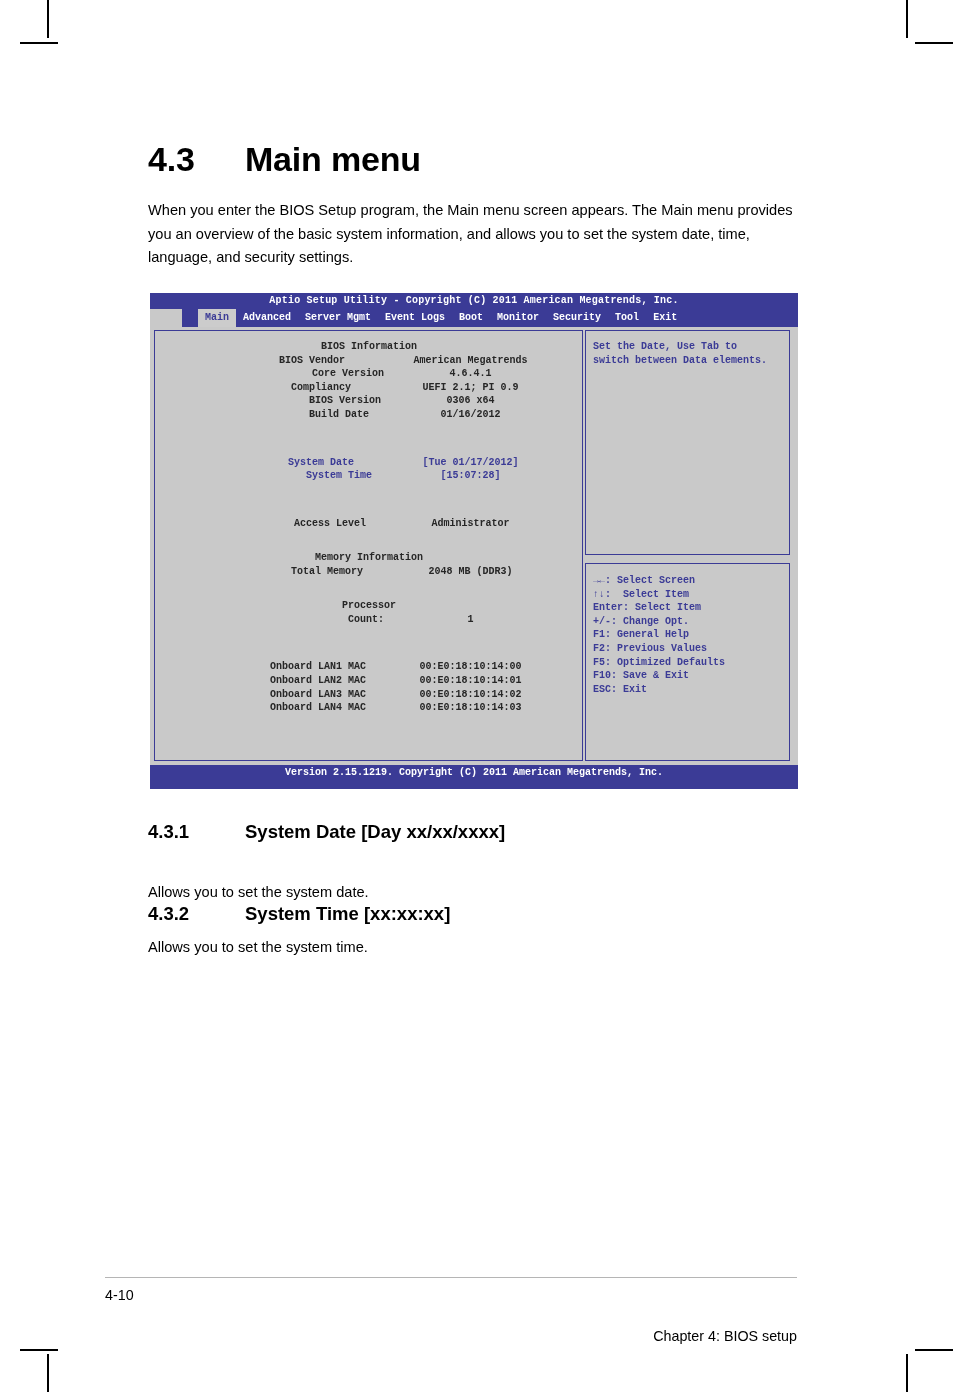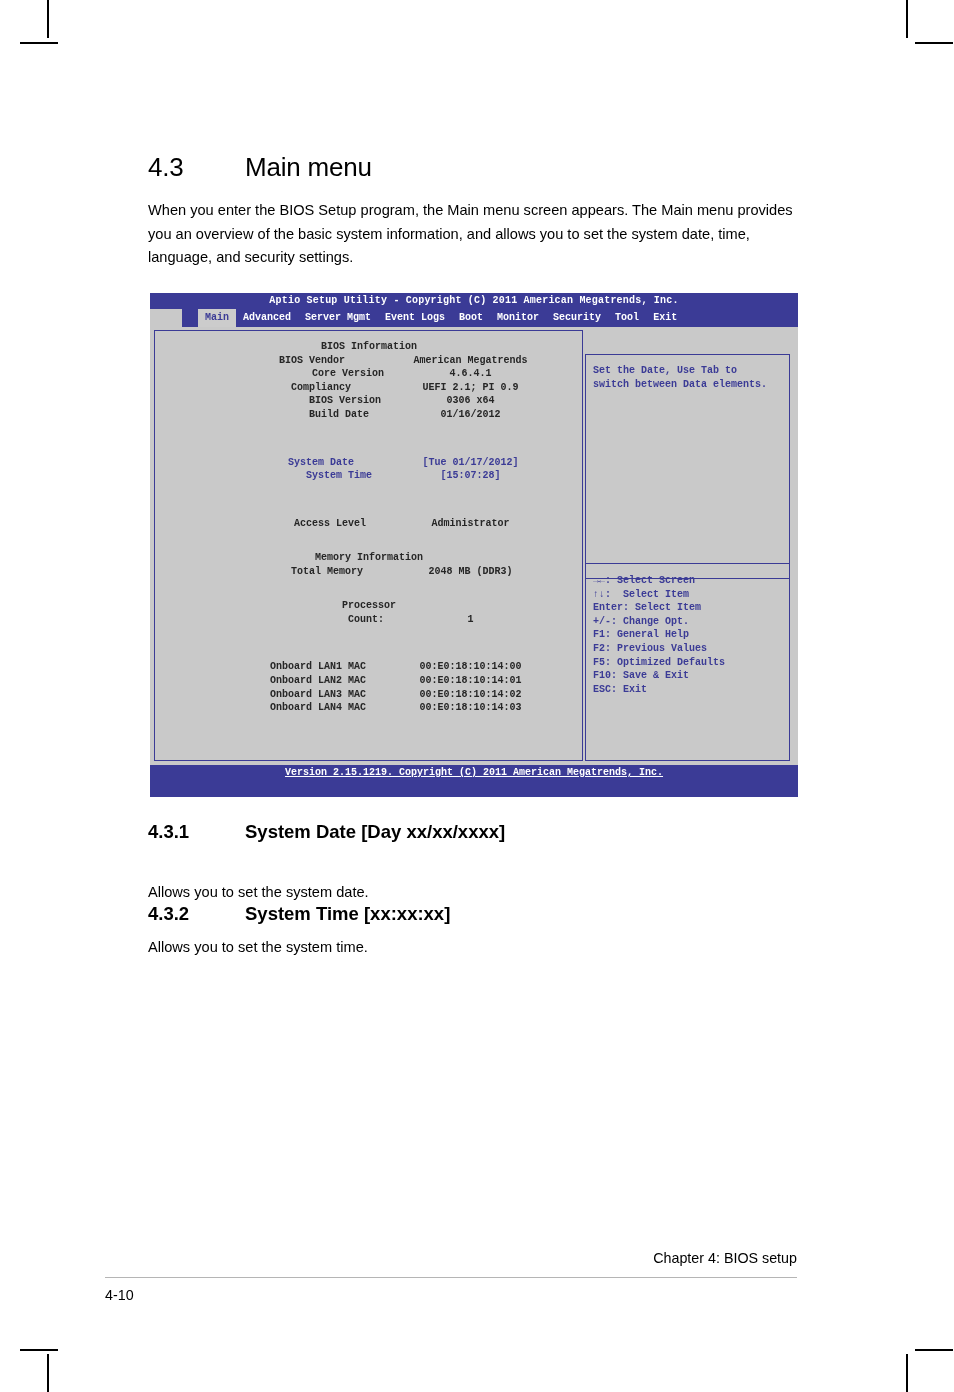--- a/index.html
+++ b/index.html
@@ -29,23 +29,23 @@
     position: absolute;
     left: 0; top: 0;
     width: 954px;
     height: 1392px;
   }
 
   
   .sec-head {
     position: absolute;
     left: 148px;
-    top: 152px;
-    font-size: 26px;
-    font-weight: normal;
+    top: 140px;
+    font-size: 34px;
+    font-weight: bold;
     letter-spacing: -0.2px;
     white-space: nowrap;
   }
   .sec-head .num { display: inline-block; width: 97px; }
 
   .intro {
     position: absolute;
     left: 148px;
     top: 199px;
     width: 648px;
@@ -116,40 +116,38 @@
   .panel-right-top {
     position: absolute;
     left: 435px;
     top: 3px;
     width: 205px;
     height: 225px;
     border: 1.5px solid #3b3b96;
     box-sizing: border-box;
     padding: 9px 4px 16px 7px;
     color: #3b3b96;
-    margin-top: 24px;
   }
   .panel-right-bottom {
     position: absolute;
     left: 435px;
     top: 236px;
     width: 205px;
     height: 198px;
     border: 1.5px solid #3b3b96;
     box-sizing: border-box;
     padding: 10px 4px 16px 7px;
     color: #3b3b96;
   }
   .bios-footer {
-    height: 32px;
+    height: 24px;
     background: #3b3b96;
     color: #ffffff;
     text-align: center;
     line-height: 16px;
-    text-decoration: underline;
   }
 
   .row { white-space: pre; height: 13.6px; }
   .row .lbl { display: inline-block; width: 203px; }
   .row.hl { color: #3b3b96; }
   .spacer { height: 13.6px; }
   .spacer.half { height: 7px; }
 
   .help-line { white-space: pre; }
   .nav-line { white-space: pre; }
@@ -182,21 +180,21 @@
   }
   .foot-left {
     position: absolute;
     left: 105px;
     top: 1287px;
     font-size: 14.3px;
   }
   .foot-right {
     position: absolute;
     right: 157px;
-    top: 1250px;
+    top: 1328px;
     font-size: 14.3px;
     margin-left: 21px;
   }
 </style>
 </head>
 <body>
 
 <div class="page">
 
   <div class="crop crop-v" style="left:47px; top:0px;"></div>

